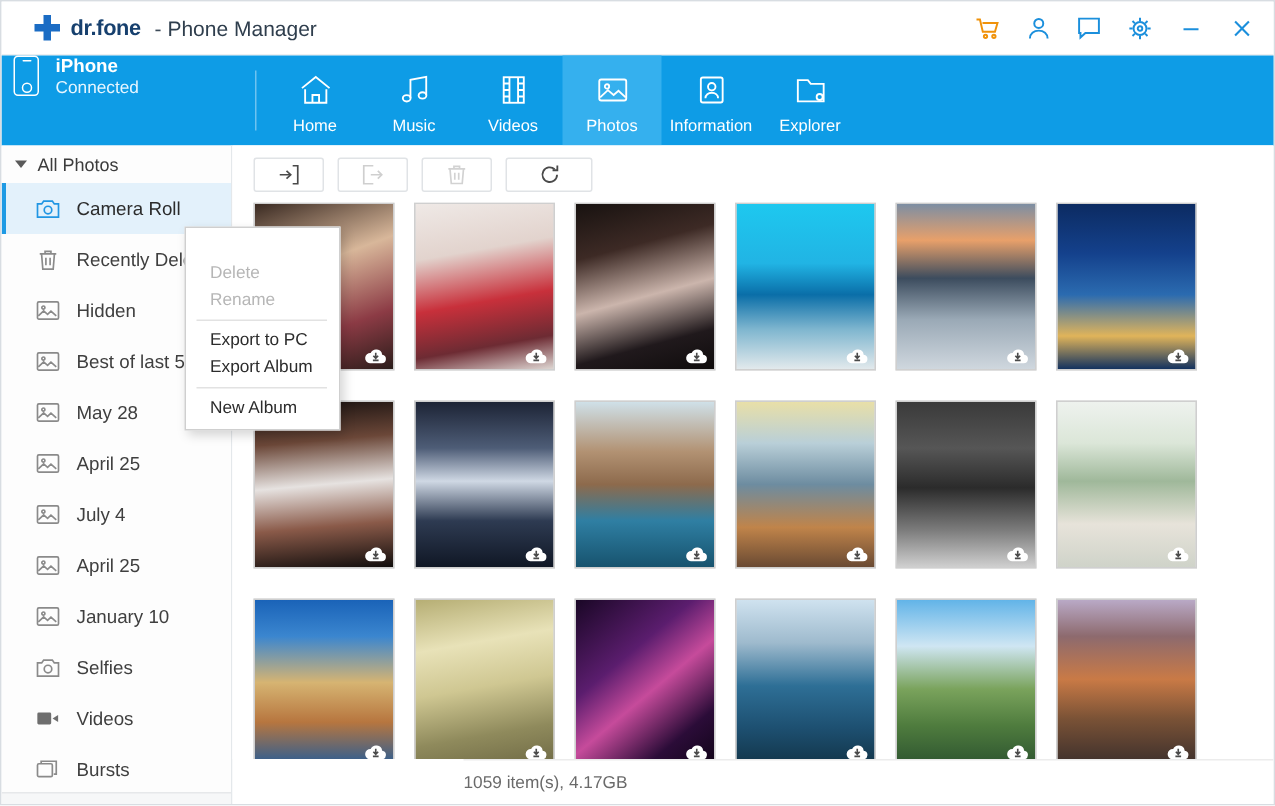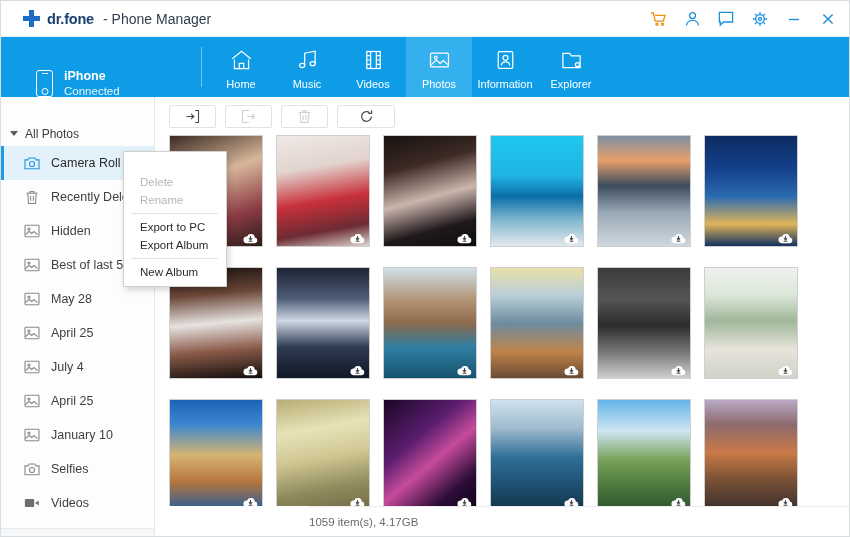--- a/index.html
+++ b/index.html
@@ -32,22 +32,22 @@
   .win-icons { position: absolute; right: 14px; top: 0; height: 36px; display: flex; align-items: center; gap: 16px; }
   .wi { width: 18px; height: 18px; display: flex; align-items: center; justify-content: center; cursor: pointer; }
   .wi svg { display: block; }
 
   
   .navbar {
     position: absolute; left: 0; top: 36px; width: 850px; height: 60px;
     background: #0e9ce6; display: flex; align-items: stretch;
   }
   .device {
-    width: 201px; display: flex; align-items: flex-end; gap: 11px;
-    padding-left: 35px; position: relative;
+    width: 170px; display: flex; align-items: flex-start; gap: 11px;
+    padding-left: 8px; position: relative;
   }
   .device:after {
     content: ""; position: absolute; right: 0; top: 10px; bottom: 10px;
     width: 1px; background: rgba(255,255,255,0.40);
   }
   .phone-ico { width: 17px; height: 27px; border: 1.6px solid #fff; border-radius: 3px; position: relative; }
   .phone-ico:before { content:""; position:absolute; left:50%; transform:translateX(-50%); top:1.5px; width:6px; height:1.4px; background:#fff; border-radius:1px;}
   .phone-ico:after { content:""; position:absolute; left:50%; transform:translateX(-50%); bottom:1.5px; width:5px; height:5px; border:1.2px solid #fff; border-radius:50%;}
   .device-txt { display: flex; flex-direction: column; gap: 2px; }
   .device-name { font-size: 12.5px; font-weight: bold; color: #fff; }
@@ -62,21 +62,21 @@
   .navitem .ni-ico { height: 24px; display: flex; align-items: center; justify-content: center; }
   .navitem .ni-lbl { font-size: 11px; color: #ffffff; }
 
   
   .sidebar {
     position: absolute; left: 0; top: 96px; width: 154px; bottom: 0;
     background: #fdfdfd; border-right: 1px solid #e4e8eb; overflow: hidden;
   }
   .allphotos {
     height: 25px; display: flex; align-items: center; gap: 7px;
-    padding-left: 9px; font-size: 12px; color: #3c3c3c; cursor: pointer; margin-top: 24px;
+    padding-left: 9px; font-size: 12px; color: #3c3c3c; cursor: pointer;
   }
   .caret { width:0;height:0;border-left:4.5px solid transparent;border-right:4.5px solid transparent;border-top:5.5px solid #5a5a5a; }
   .sb-list { }
   .sb-item {
     height: 34px; display: flex; align-items: center; gap: 11px;
     padding-left: 22px; font-size: 12.5px; color: #3f3f3f;
     cursor: pointer; position: relative;
   }
   .sb-item.selected { background: #e3f1fb; color: #2b2b2b; }
   .sb-item.selected:before {

